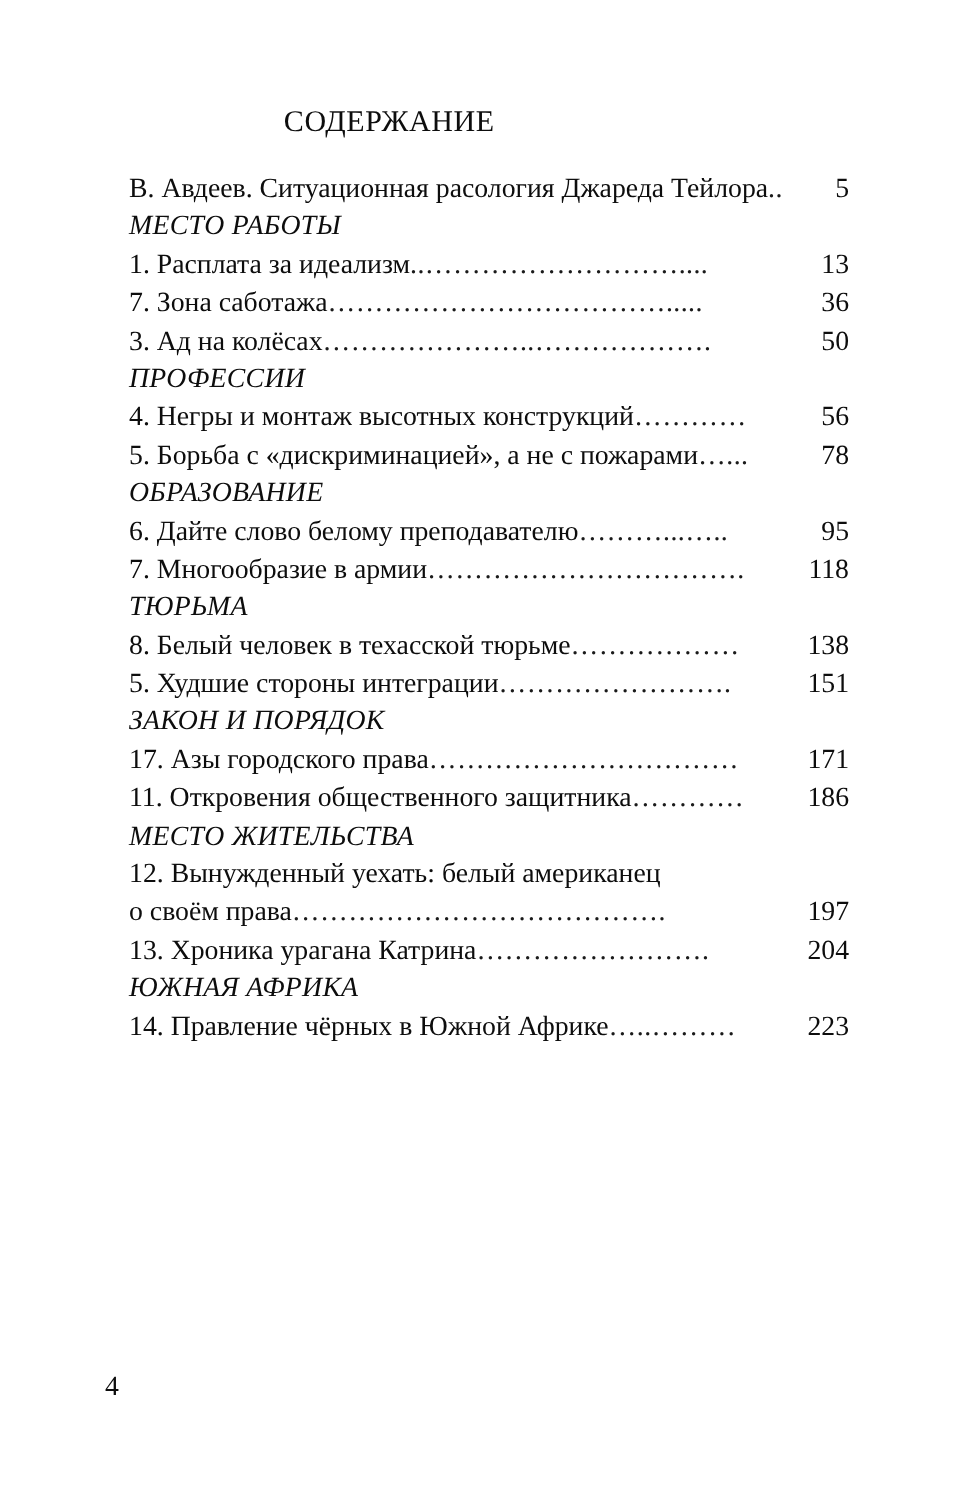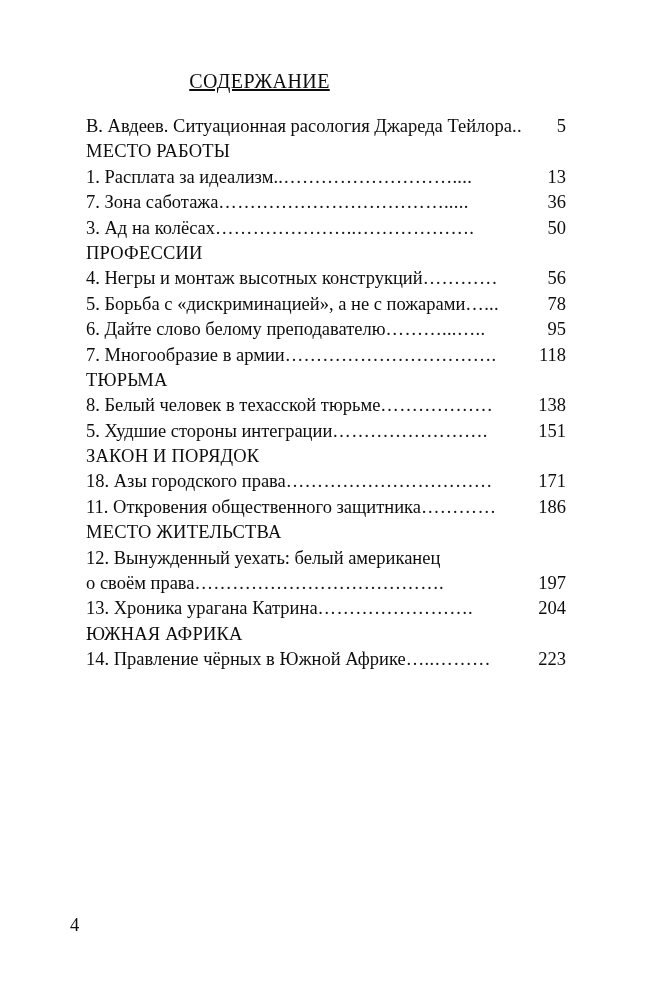--- a/index.html
+++ b/index.html
@@ -18,21 +18,20 @@
   }
   .toc-title {
     position: absolute;
     top: 70px;
     left: 0;
     width: 519px;
     text-align: center;
     font-size: 20px;
     letter-spacing: 0.4px;
     font-weight: normal;
-    text-decoration: underline;
   }
   .toc-body {
     position: absolute;
     top: 114px;
     left: 70px;
     width: 480px;
     margin-left: 16px;
   }
   .row {
     position: relative;
@@ -52,20 +51,21 @@
   .row .pageno {
     position: absolute;
     right: 0;
     top: 0;
     text-align: right;
     font-size: 18.5px;
   }
   
   .row.section .label {
     letter-spacing: 0.2px;
+    font-style: italic;
   }
   
   .row.cont {
     padding-left: 0;
   }
   .folio {
     position: absolute;
     left: 70px;
     top: 915px;
     font-size: 18.5px;
@@ -80,27 +80,28 @@
 
   <div class="toc-body">
       <div class="row"><span class="label">В. Авдеев. Ситуационная расология Джареда Тейлора</span><span class="leader">..</span><span class="pageno">5</span></div>
       <div class="row section"><span class="label">МЕСТО РАБОТЫ</span></div>
       <div class="row"><span class="label">1. Расплата за идеализм</span><span class="leader">..………………………....</span><span class="pageno">13</span></div>
       <div class="row"><span class="label">7. Зона саботажа</span><span class="leader">……………………………….....</span><span class="pageno">36</span></div>
       <div class="row"><span class="label">3. Ад на колёсах</span><span class="leader">…………………..……………….</span><span class="pageno">50</span></div>
       <div class="row section"><span class="label">ПРОФЕССИИ</span></div>
       <div class="row"><span class="label">4. Негры и монтаж высотных конструкций</span><span class="leader">…………</span><span class="pageno">56</span></div>
       <div class="row"><span class="label">5. Борьба с «дискриминацией», а не с пожарами</span><span class="leader">…...</span><span class="pageno">78</span></div>
+      <div class="row section"><span class="label">ОБРАЗОВАНИЕ</span></div>
       <div class="row"><span class="label">6. Дайте слово белому преподавателю</span><span class="leader">………...…..</span><span class="pageno">95</span></div>
       <div class="row"><span class="label">7. Многообразие в армии</span><span class="leader">…………………………….</span><span class="pageno">118</span></div>
       <div class="row section"><span class="label">ТЮРЬМА</span></div>
       <div class="row"><span class="label">8. Белый человек в техасской тюрьме</span><span class="leader">………………</span><span class="pageno">138</span></div>
       <div class="row"><span class="label">5. Худшие стороны интеграции</span><span class="leader">…………………….</span><span class="pageno">151</span></div>
       <div class="row section"><span class="label">ЗАКОН И ПОРЯДОК</span></div>
-      <div class="row"><span class="label">18. Азы городского права</span><span class="leader">……………………………</span><span class="pageno">171</span></div>
+      <div class="row"><span class="label">17. Азы городского права</span><span class="leader">……………………………</span><span class="pageno">171</span></div>
       <div class="row"><span class="label">11. Откровения общественного защитника</span><span class="leader">…………</span><span class="pageno">186</span></div>
       <div class="row section"><span class="label">МЕСТО ЖИТЕЛЬСТВА</span></div>
       <div class="row"><span class="label">12. Вынужденный уехать: белый американец</span></div>
       <div class="row cont"><span class="label">о своём права</span><span class="leader">………………………………….</span><span class="pageno">197</span></div>
       <div class="row"><span class="label">13. Хроника урагана Катрина</span><span class="leader">…………………….</span><span class="pageno">204</span></div>
       <div class="row section"><span class="label">ЮЖНАЯ АФРИКА</span></div>
       <div class="row"><span class="label">14. Правление чёрных в Южной Африке</span><span class="leader">…..………</span><span class="pageno">223</span></div>
     </div>
 
   <div class="folio">4</div>

